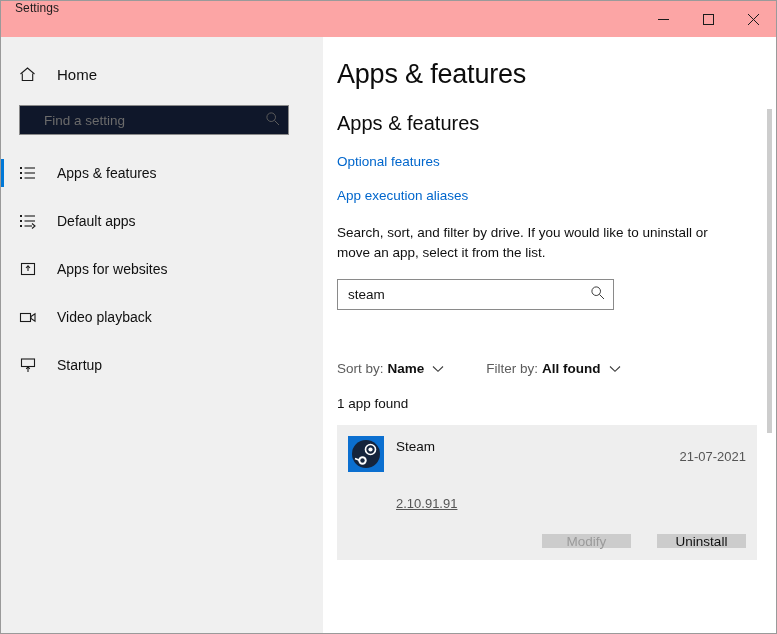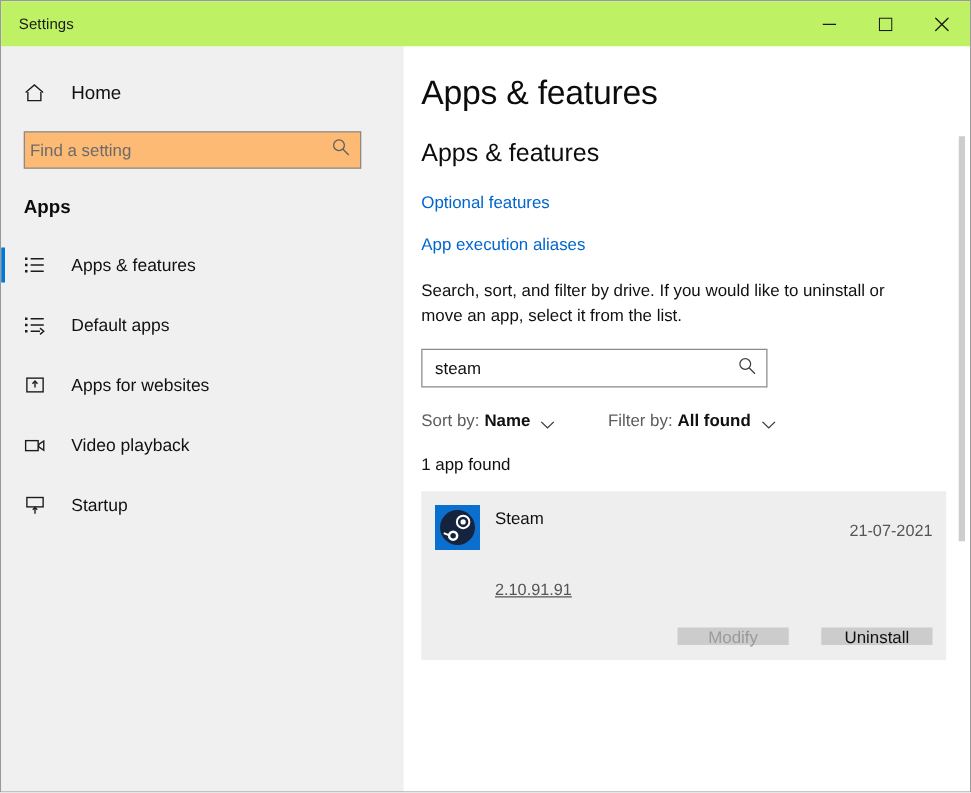--- a/index.html
+++ b/index.html
@@ -15,23 +15,22 @@
     background: #ffffff;
     border: 1px solid #9a9a9a;
     display: flex;
     flex-direction: column;
   }
 
   
   #titlebar {
     height: 36px;
     flex: 0 0 36px;
-    background: #bef264;
+    background: #fca5a5;
     display: flex;
-    align-items: center;
     position: relative;
     z-index: 5;
   }
   #title-text {
     margin-left: 14px;
     font-size: 12px;
     color: #1b1b1b;
     letter-spacing: .1px;
   }
   #winctl { margin-left: auto; display: flex; height: 36px; }
@@ -59,24 +58,24 @@
     margin: 22px 0 0 18px;
   }
   #home-row .ic { width: 22px; display: flex; align-items: center; }
   #home-label {
     font-size: 15px; color: #101010;
     margin-left: 16px;
   }
   #find-wrap {
     margin: 16px 0 0 18px;
     width: 270px; height: 30px;
-    background: #fdba74;
+    background: #0f172a;
     border: 1px solid #8a8a8a;
     display: flex; align-items: center;
-    padding: 0 8px 0 4px;
+    padding: 0 8px 0 24px;
     justify-content: center;
   }
   #find-input {
     flex: 1 1 auto;
     border: none; outline: none;
     font-family: "Liberation Sans", sans-serif;
     font-size: 13.5px;
     color: #6b6b6b;
     background: transparent;
   }
@@ -161,22 +160,23 @@
     font-size: 13.5px;
     color: #111;
     background: transparent;
   }
   #filters {
     margin-top: 19px;
     display: flex; align-items: center;
     font-size: 13.5px;
   }
   .filter {
-    display: flex; align-items: flex-end;
+    display: flex; align-items: center;
     color: #5c5c5c;
+    margin-top: 32px;
   }
   .filter .val {
     color: #101010;
     font-weight: bold;
     margin-left: 4px;
   }
   .filter .chev { margin-left: 8px; display: flex; align-items: center; }
   #filter-drives { margin-left: 42px; }
   #count-text {
     margin-top: 20px;
@@ -283,21 +283,20 @@
       <div id="find-wrap">
         <input id="find-input" type="text" placeholder="Find a setting" style="">
         <span>
           <svg width="15" height="15" viewBox="0 0 15 15">
             <circle cx="6.2" cy="6.2" r="4.3" fill="none" stroke="#5c5c5c" stroke-width="1"></circle>
             <line x1="9.4" y1="9.4" x2="14" y2="14" stroke="#5c5c5c" stroke-width="1"></line>
           </svg>
         </span>
       </div>
 
-      <div id="apps-heading">Apps</div>
 
       <div id="navlist">
 
         <div class="nav-item selected">
           <span class="sel"></span>
           <span class="ic">
             <svg width="18" height="18" viewBox="0 0 18 18">
               <rect x="1" y="3" width="2" height="2" fill="#1b1b1b"></rect>
               <rect x="1" y="8" width="2" height="2" fill="#1b1b1b"></rect>
               <rect x="1" y="13" width="2" height="2" fill="#1b1b1b"></rect>

